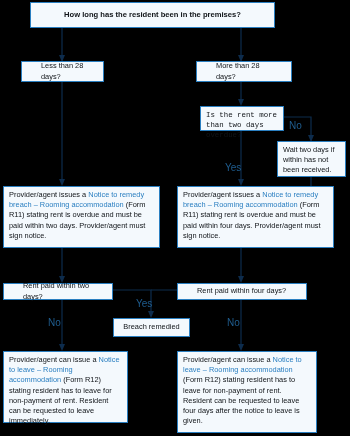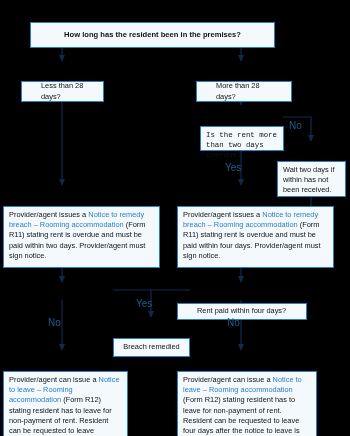--- a/index.html
+++ b/index.html
@@ -24,21 +24,20 @@
   .node {
     position: absolute;
     box-sizing: border-box;
     background: #f4f9fd;
     border: 1px solid #2a7fc1;
     color: #101418;
     font-size: 7.4px;
     line-height: 10.2px;
     padding: 3px 5px;
     z-index: 3;
-    margin-top: 20px;
   }
   .node.title {
     background: #f4f9fd;
     font-weight: bold;
     font-size: 7.6px;
     text-align: center;
     display: flex;
     align-items: center;
     justify-content: center;
     padding: 0;
@@ -149,20 +148,23 @@
   </div>
 
   <div class="node" style="left:3px; top:186px; width:157px; height:62px;">
     <span>Provider/agent issues a </span><span class="link">Notice to remedy breach – Rooming accommodation</span><span> (Form R11) stating rent is overdue and must be paid within two days. Provider/agent must sign notice.</span>
   </div>
 
   <div class="node" style="left:177px; top:186px; width:157px; height:62px;">
     <span>Provider/agent issues a </span><span class="link">Notice to remedy breach – Rooming accommodation</span><span> (Form R11) stating rent is overdue and must be paid within four days. Provider/agent must sign notice.</span>
   </div>
 
+  <div class="node decision" style="left:3px; top:283px; width:110px; height:17px;">
+    <span>Rent paid within two days?</span>
+  </div>
 
   <div class="node decision" style="left:177px; top:283px; width:130px; height:17px;">
     <span>Rent paid within four days?</span>
   </div>
 
   <div class="node centered" style="left:113px; top:318px; width:77px; height:19px;">
     <span>Breach remedied</span>
   </div>
 
   <div class="node" style="left:3px; top:351px; width:125px; height:72px;">

